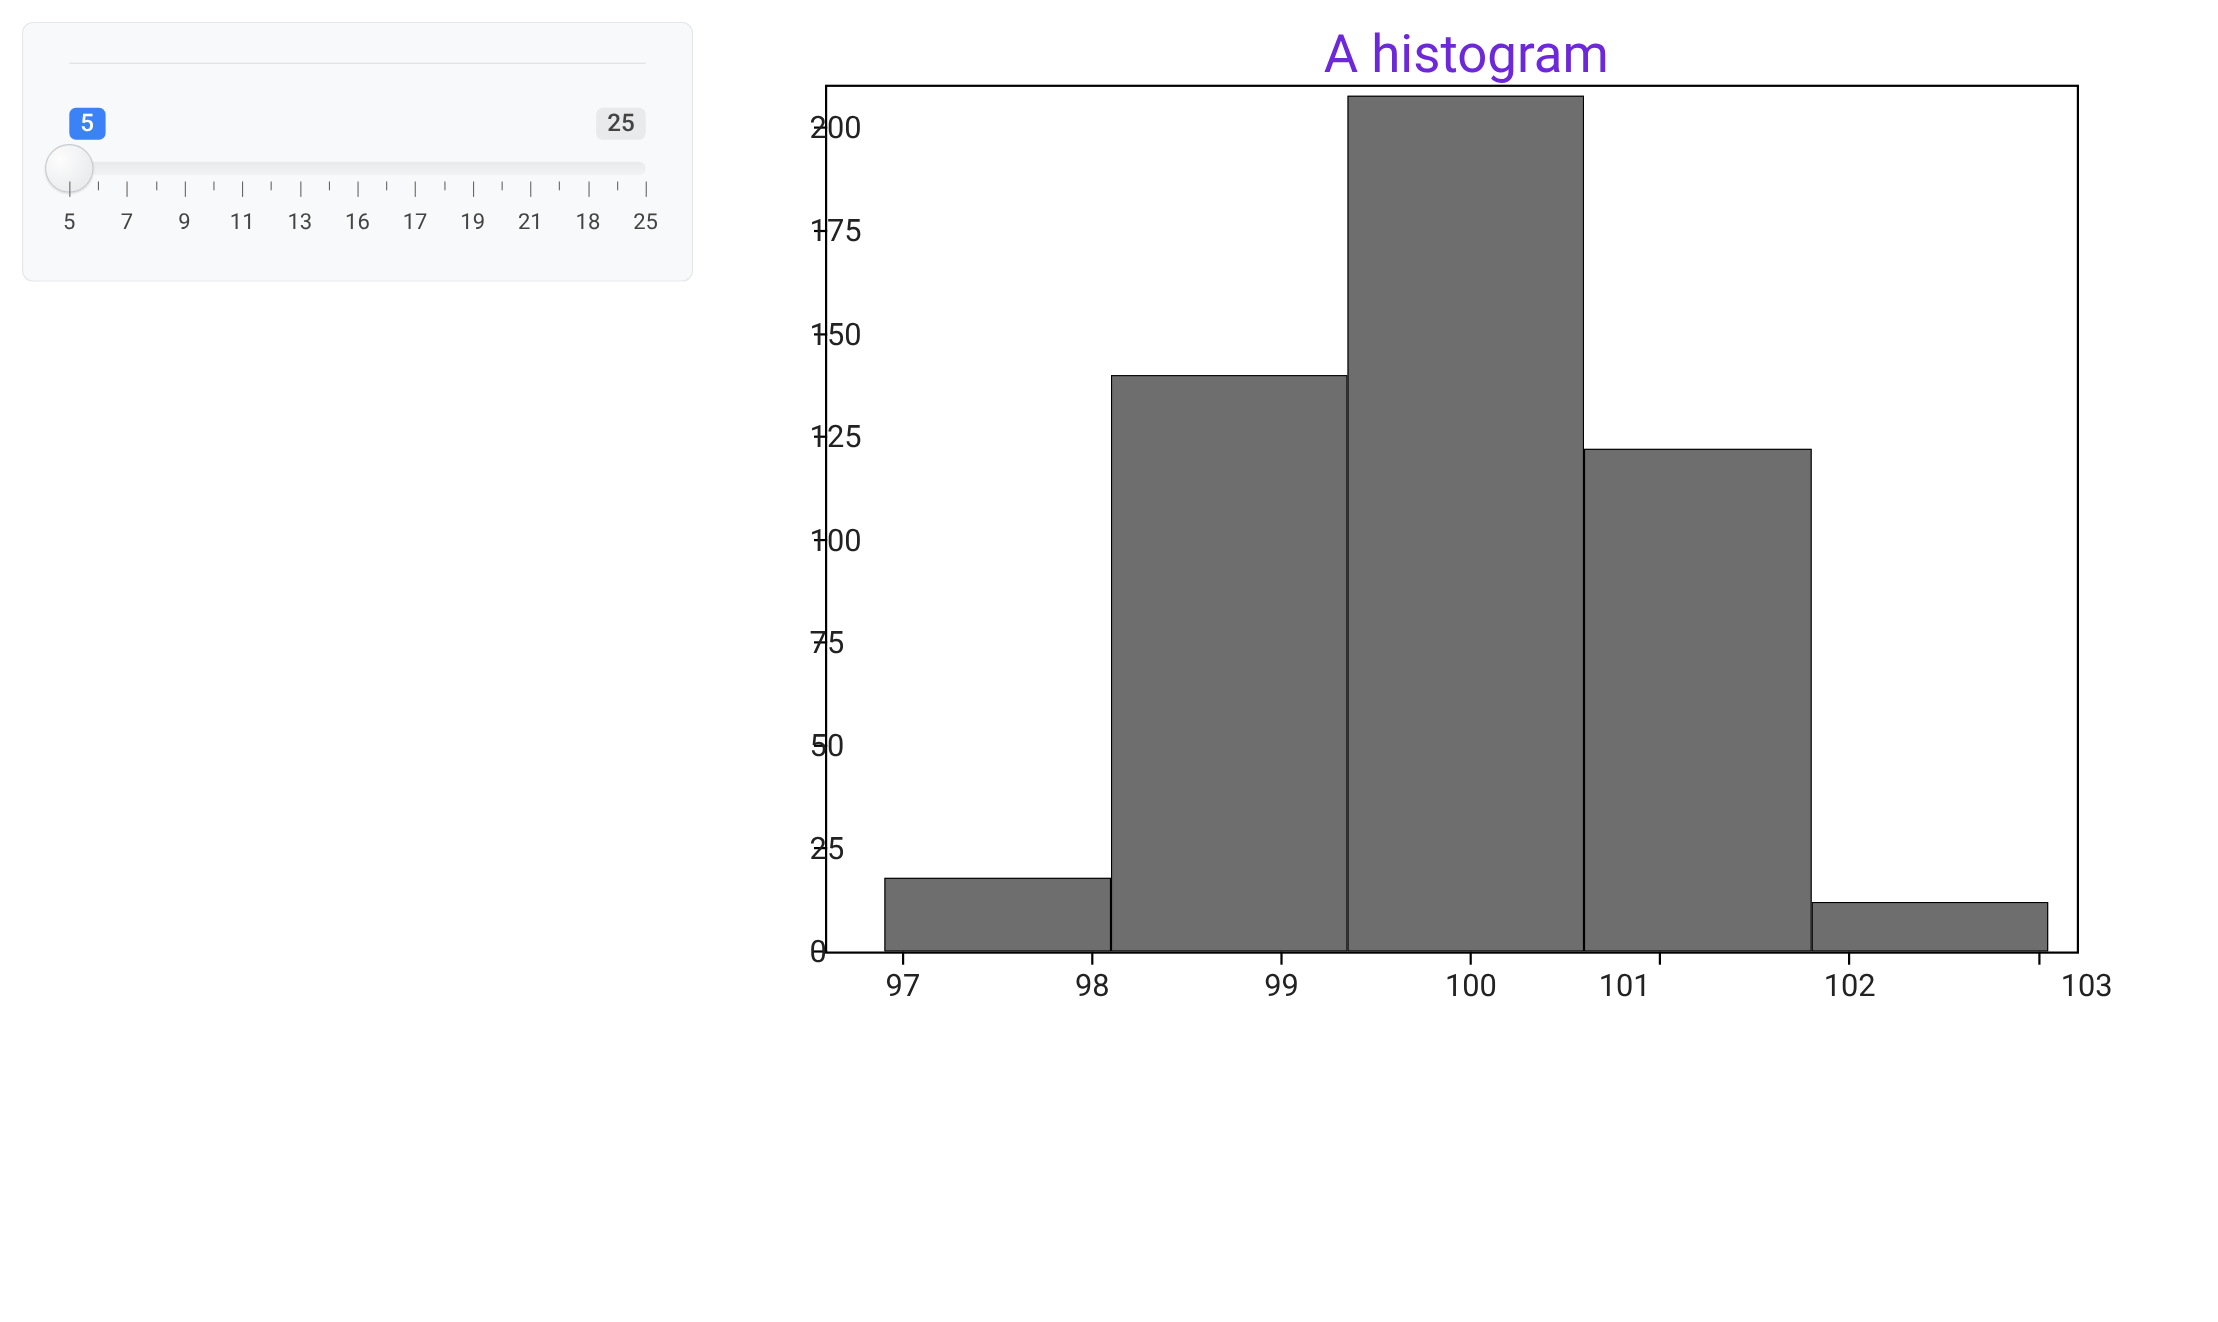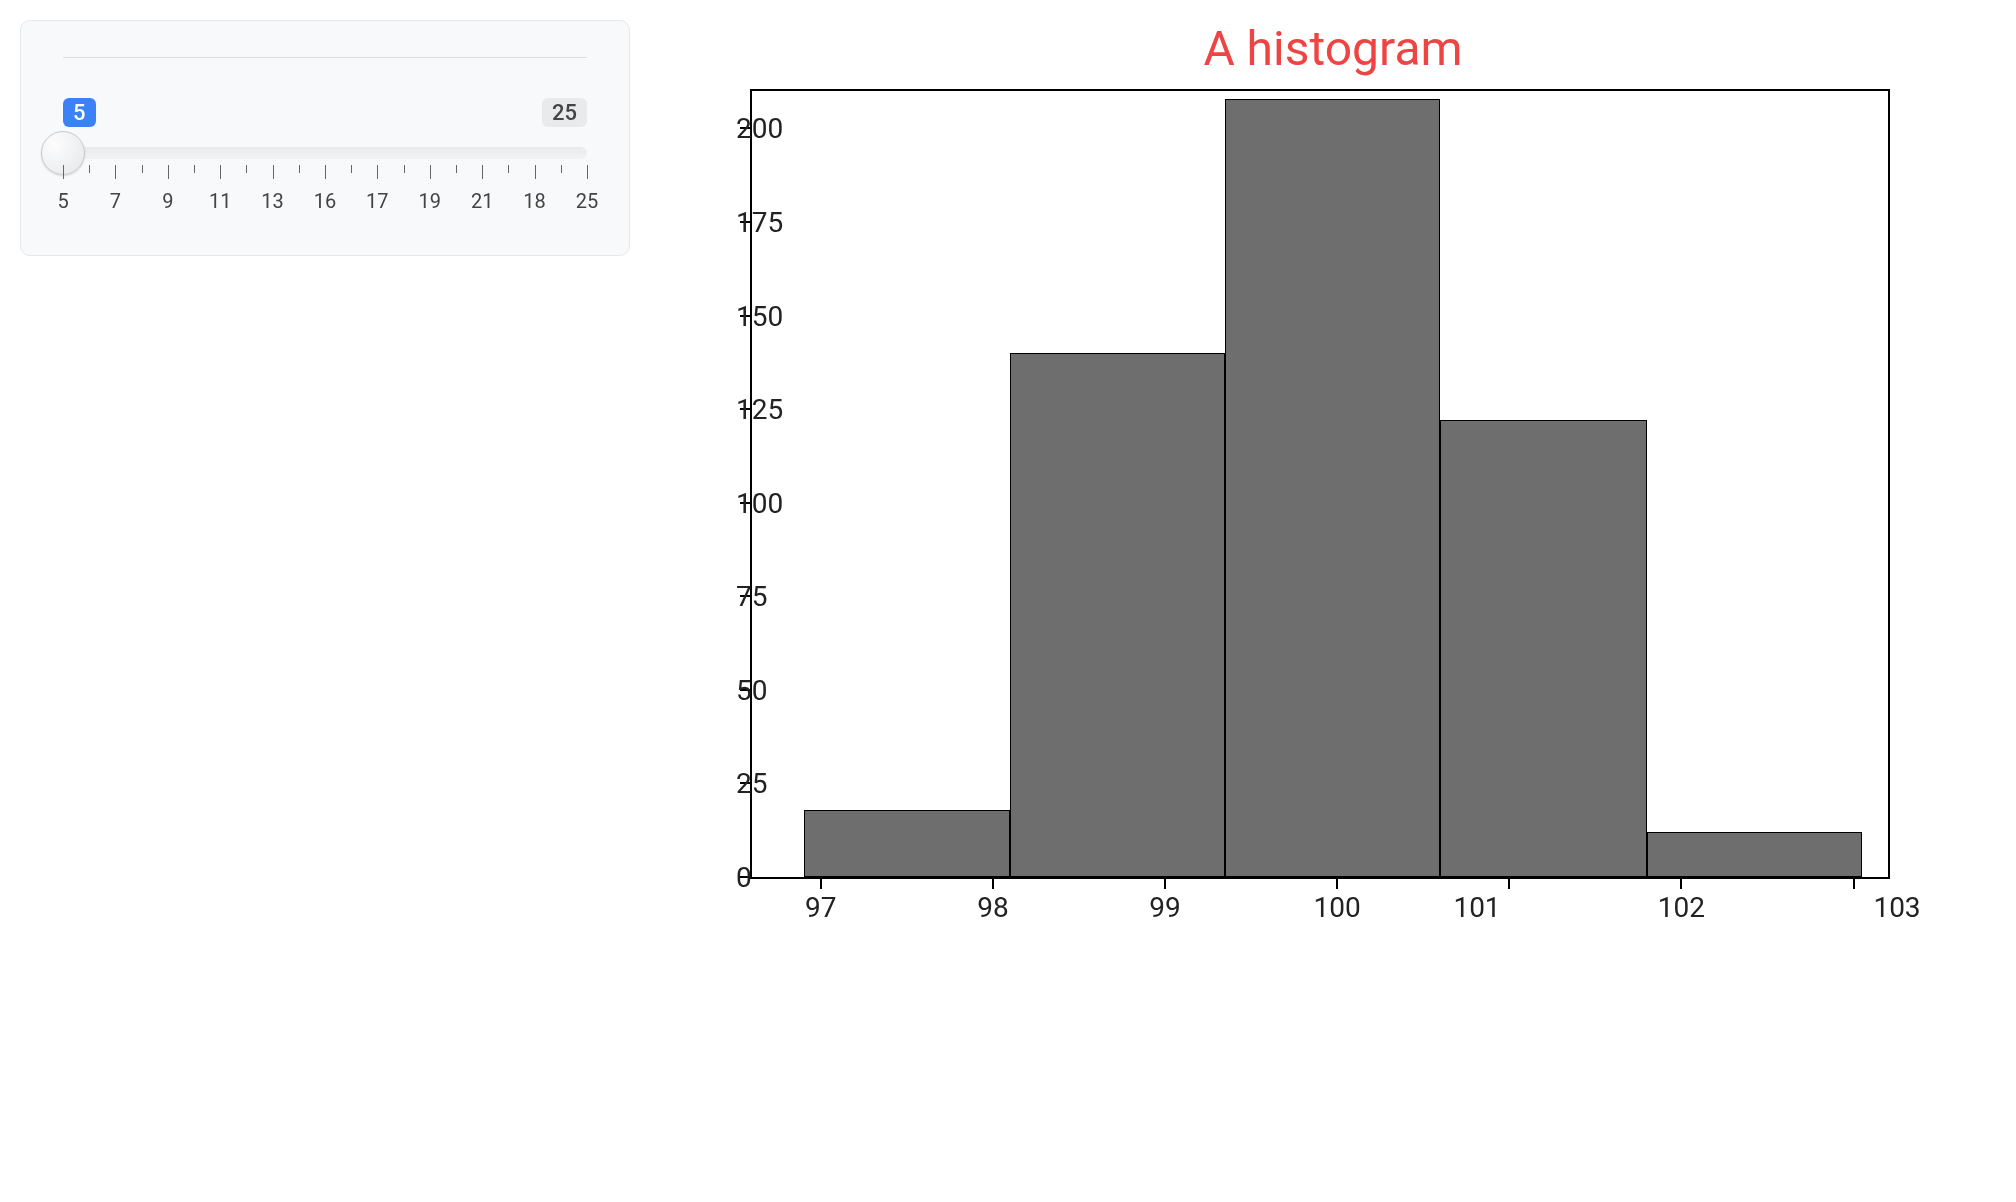--- a/index.html
+++ b/index.html
@@ -106,22 +106,22 @@
 .tick-labels span b { font-weight: 400; }
 
 .chart-panel {
   flex: 1;
   padding-top: 0px;
 }
 .chart-title {
   text-align: center;
   font-size: 48px;
   font-weight: 400;
-  color: #ef4444;
-  margin-bottom: 12px;
+  color: #6d28d9;
+  margin-bottom: 0;
 }
 .chart-box {
   position: relative;
   margin-left: 80px;
   width: 1140px;
   height: 790px;
   border: 2px solid #000;
   background: #fff;
 }
 .bar {

